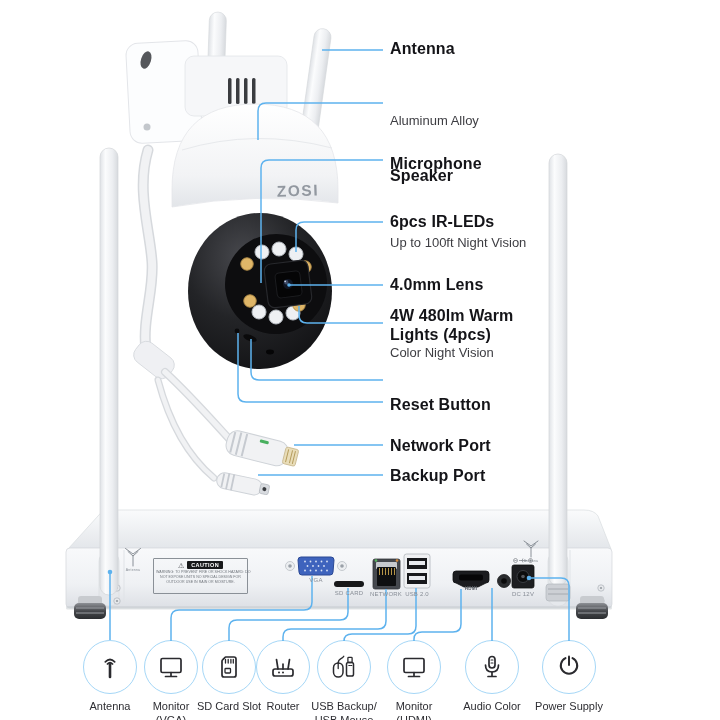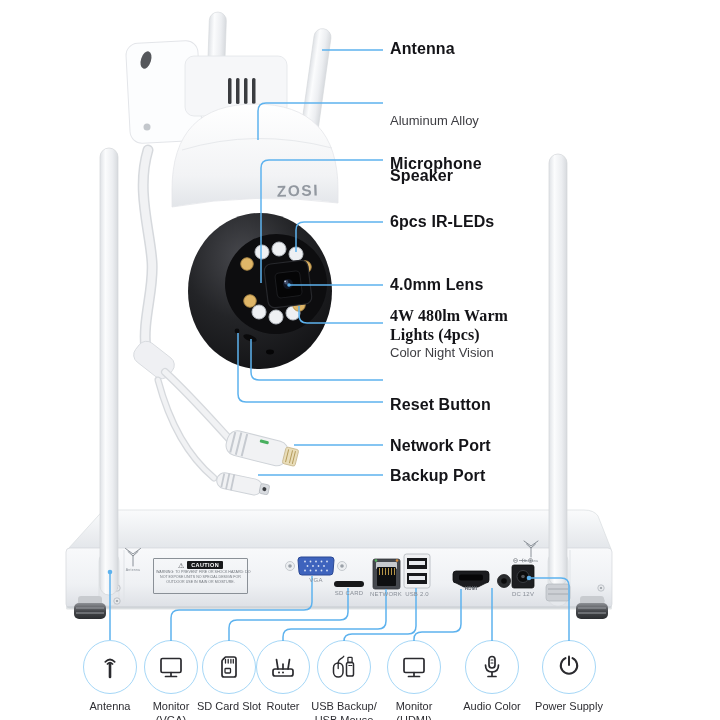--- a/index.html
+++ b/index.html
@@ -4,21 +4,21 @@
 <style>
   html,body{margin:0;padding:0;background:#ffffff;}
   #stage{position:relative;width:720px;height:720px;background:#ffffff;overflow:hidden;
          font-family:"Liberation Sans","DejaVu Sans",sans-serif;}
   #illu{position:absolute;left:0;top:0;z-index:1;}
   .ov{position:absolute;z-index:2;}
   .ct{position:absolute;left:390px;font-size:16px;line-height:1.18;font-weight:700;
       color:#141418;white-space:nowrap;letter-spacing:.1px;}
   .cs{position:absolute;left:390px;font-size:13px;line-height:1.2;font-weight:400;
       color:#3d3d42;white-space:nowrap;}
-  .wrap2{white-space:normal;width:150px;font-family:Liberation Serif, serif;}
+  .wrap2{white-space:normal;width:150px;}
   .plabel{position:absolute;transform:translateX(-50%);font-size:6px;line-height:1;
           color:#878d96;letter-spacing:.2px;white-space:nowrap;}
   .plabel-hdmi{font-size:4.5px;font-weight:700;color:#565b62;}
   .plabel-ant{font-size:3.5px;color:#8a9098;}
   .caution{position:absolute;left:153px;top:558px;width:95px;height:36px;
            border:1px solid #8a9097;border-radius:1px;box-sizing:border-box;
            padding:1px 2px;background:transparent;}
   .caution-head{display:flex;align-items:center;justify-content:center;gap:3px;height:10px;}
   .caution-tri{font-size:7px;color:#3a3d42;line-height:1;}
   .caution-box{background:#17181a;color:#ffffff;font-size:5.5px;font-weight:700;
@@ -292,20 +292,21 @@
       <circle cx="110" cy="572" r="2.3" fill="#5db2ee" stroke="none"></circle>
       <circle cx="529" cy="578" r="2.3" fill="#5db2ee" stroke="none"></circle>
     </g>
   </svg>
 
   <div class="ov ct" style="top:40px">Antenna</div>
   <div class="ov cs" style="top:113px">Aluminum Alloy</div>
   <div class="ov ct" style="top:155px">Microphone</div>
   <div class="ov ct" style="top:167px">Speaker</div>
   <div class="ov ct" style="top:213px">6pcs IR-LEDs</div>
+  <div class="ov cs" style="top:235px">Up to 100ft Night Vision</div>
   <div class="ov ct" style="top:276px">4.0mm Lens</div>
   <div class="ov ct wrap2" style="top:307px">4W 480lm Warm Lights (4pcs)</div>
   <div class="ov cs" style="top:345px">Color Night Vision</div>
   <div class="ov ct" style="top:396px">Reset Button</div>
   <div class="ov ct" style="top:437px">Network Port</div>
   <div class="ov ct" style="top:467px">Backup Port</div>
 
   <div class="caution ov">
     <div class="caution-head">
       <span class="caution-tri">⚠︎</span>

